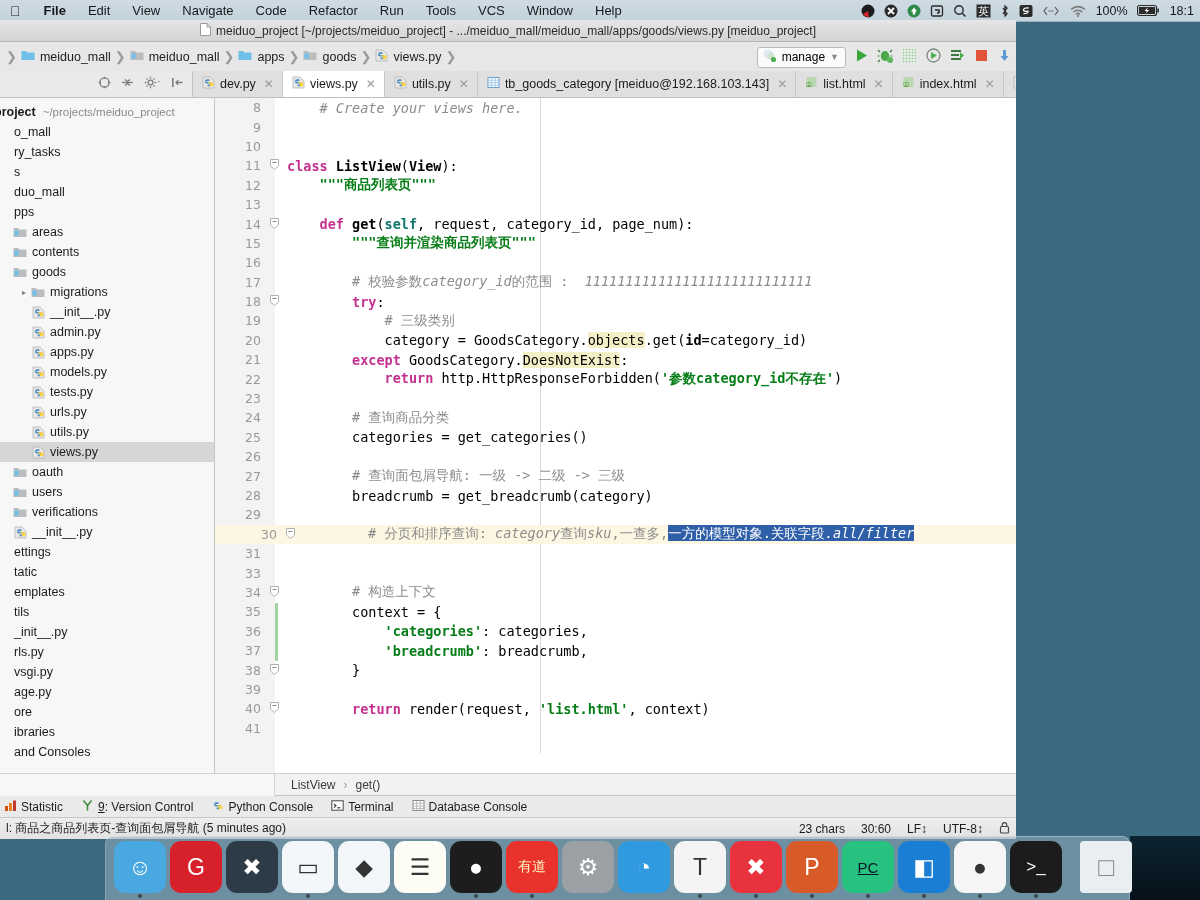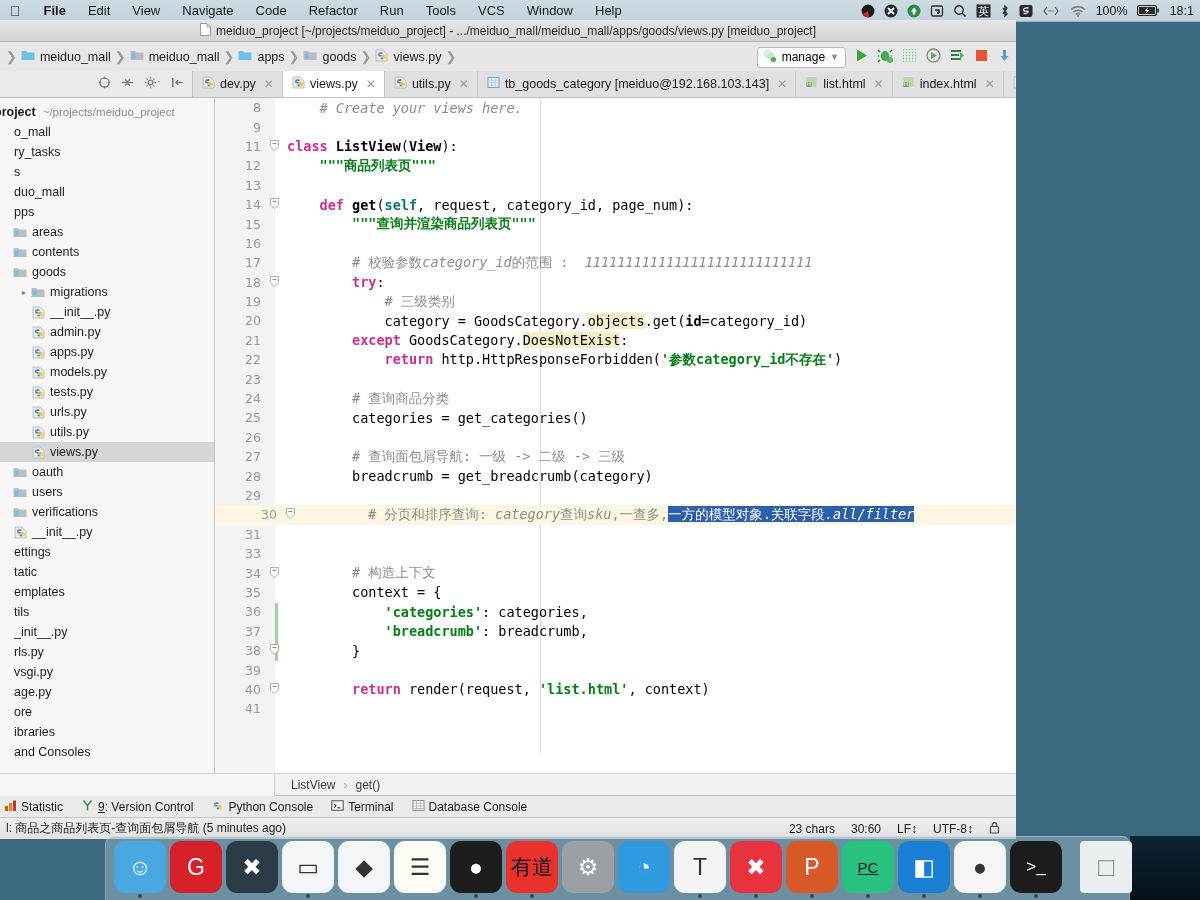--- a/index.html
+++ b/index.html
@@ -106,21 +106,21 @@
     height:22px; background:#eaeaea; border-top:1px solid #c6c6c6;
     display:flex; align-items:center; gap:18px; padding-left:4px; font-size:12px; color:#1c1c1c;
   }
   .tw { display:flex; align-items:center; gap:4px; }
   .tw u { text-decoration:underline; }
 
   .statusbar {
     height:22px; background:linear-gradient(180deg,#eeeeee,#e2e2e2); border-top:1px solid #c8c8c8;
     display:flex; align-items:center; font-size:12px; color:#1c1c1c; padding-left:6px;
   }
-  .statusbar .right { margin-left:auto; display:flex; align-items:center; gap:16px; padding-right:16px; }
+  .statusbar .right { margin-left:auto; display:flex; align-items:center; gap:16px; padding-right:6px; }
 
   
   .dock {
     position:absolute; left:105px; top:836px; width:1025px; height:64px;
     background:rgba(150,175,190,0.55);
     border-top:1px solid rgba(255,255,255,0.35);
     border-left:1px solid rgba(255,255,255,0.2);
     border-right:1px solid rgba(255,255,255,0.2);
     border-radius:8px 8px 0 0;
     display:flex; align-items:flex-start; gap:4px; padding:4px 8px 0 8px;
@@ -677,20 +677,25 @@
               <span class="ln">8</span>
               <span class="fold"></span>
               <span class="ctext"><span class="cm">    # Create your views here.</span></span>
             </div>
             <div class="line">
               <span class="ln">9</span>
               <span class="fold"></span>
               <span class="ctext">&nbsp;</span>
             </div>
             <div class="line">
+              <span class="ln">10</span>
+              <span class="fold"></span>
+              <span class="ctext">&nbsp;</span>
+            </div>
+            <div class="line">
               <span class="ln">11</span>
               <span class="fold"><svg width="9" height="11" viewBox="0 0 9 11">
                   <path d="M0.5 0.5 H8.5 V7 L4.5 10.5 L0.5 7Z" fill="#fff" stroke="#b0b0b0"></path>
                   <path d="M2.5 3.5 H6.5" stroke="#8a8a8a" stroke-width="1"></path>
                 </svg></span>
               <span class="ctext"><span class="kw">class</span> <span class="fn">ListView</span>(<span class="pl">View</span>):</span>
             </div>
             <div class="line">
               <span class="ln">12</span>
               <span class="fold"></span>
@@ -923,21 +928,21 @@
 
   <div class="desktop-right"></div>
   <div class="dock" id="dock-root">
       <div class="dockicon" style="background: rgb(74, 168, 224); color: rgb(255, 255, 255); font-size: 23px;">☺<span class="dockdot"></span></div>
       <div class="dockicon" style="background: rgb(214, 32, 42); color: rgb(255, 255, 255); font-size: 23px;">G</div>
       <div class="dockicon" style="background: rgb(45, 59, 71); color: rgb(255, 255, 255); font-size: 23px;">✖</div>
       <div class="dockicon" style="background: rgb(244, 247, 249); color: rgb(51, 51, 51); font-size: 23px;">▭<span class="dockdot"></span></div>
       <div class="dockicon" style="background: rgb(242, 246, 248); color: rgb(51, 51, 51); font-size: 23px;">◆</div>
       <div class="dockicon" style="background: rgb(253, 253, 245); color: rgb(51, 51, 51); font-size: 23px;">☰</div>
       <div class="dockicon" style="background: rgb(29, 29, 29); color: rgb(255, 255, 255); font-size: 23px;">●<span class="dockdot"></span></div>
-      <div class="dockicon" style="background: rgb(232, 50, 43); color: #0f172a; font-size: 21px;">有道<span class="dockdot"></span></div>
+      <div class="dockicon" style="background: rgb(232, 50, 43); color: #fef9c3; font-size: 14px;">有道<span class="dockdot"></span></div>
       <div class="dockicon" style="background: rgb(154, 160, 164); color: rgb(255, 255, 255); font-size: 23px;">⚙</div>
       <div class="dockicon" style="background: rgb(47, 154, 224); color: rgb(255, 255, 255); font-size: 23px;">◔</div>
       <div class="dockicon" style="background: rgb(244, 244, 244); color: rgb(51, 51, 51); font-size: 23px;">T<span class="dockdot"></span></div>
       <div class="dockicon" style="background: rgb(232, 51, 63); color: rgb(255, 255, 255); font-size: 23px;">✖<span class="dockdot"></span></div>
       <div class="dockicon" style="background: rgb(216, 90, 40); color: rgb(255, 255, 255); font-size: 23px;">P<span class="dockdot"></span></div>
       <div class="dockicon" style="background: rgb(39, 194, 127); color: #0f172a; font-size: 15px; text-decoration: underline;">PC<span class="dockdot"></span></div>
       <div class="dockicon" style="background: rgb(26, 127, 212); color: rgb(255, 255, 255); font-size: 23px;">◧<span class="dockdot"></span></div>
       <div class="dockicon" style="background: rgb(245, 245, 245); color: rgb(51, 51, 51); font-size: 23px;">●<span class="dockdot"></span></div>
       <div class="dockicon" style="background: rgb(28, 28, 28); color: rgb(255, 255, 255); font-size: 17px;">&gt;_<span class="dockdot"></span></div>
       <div class="dsep"></div>

